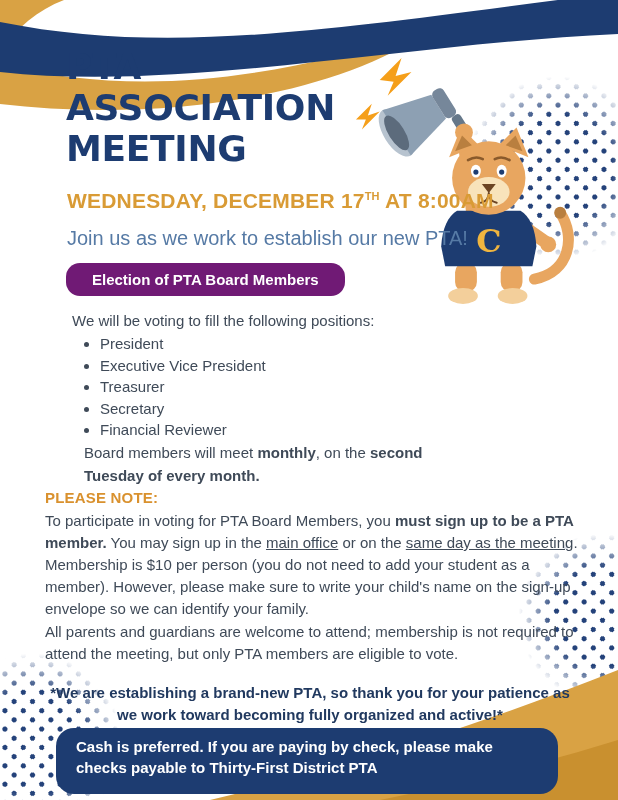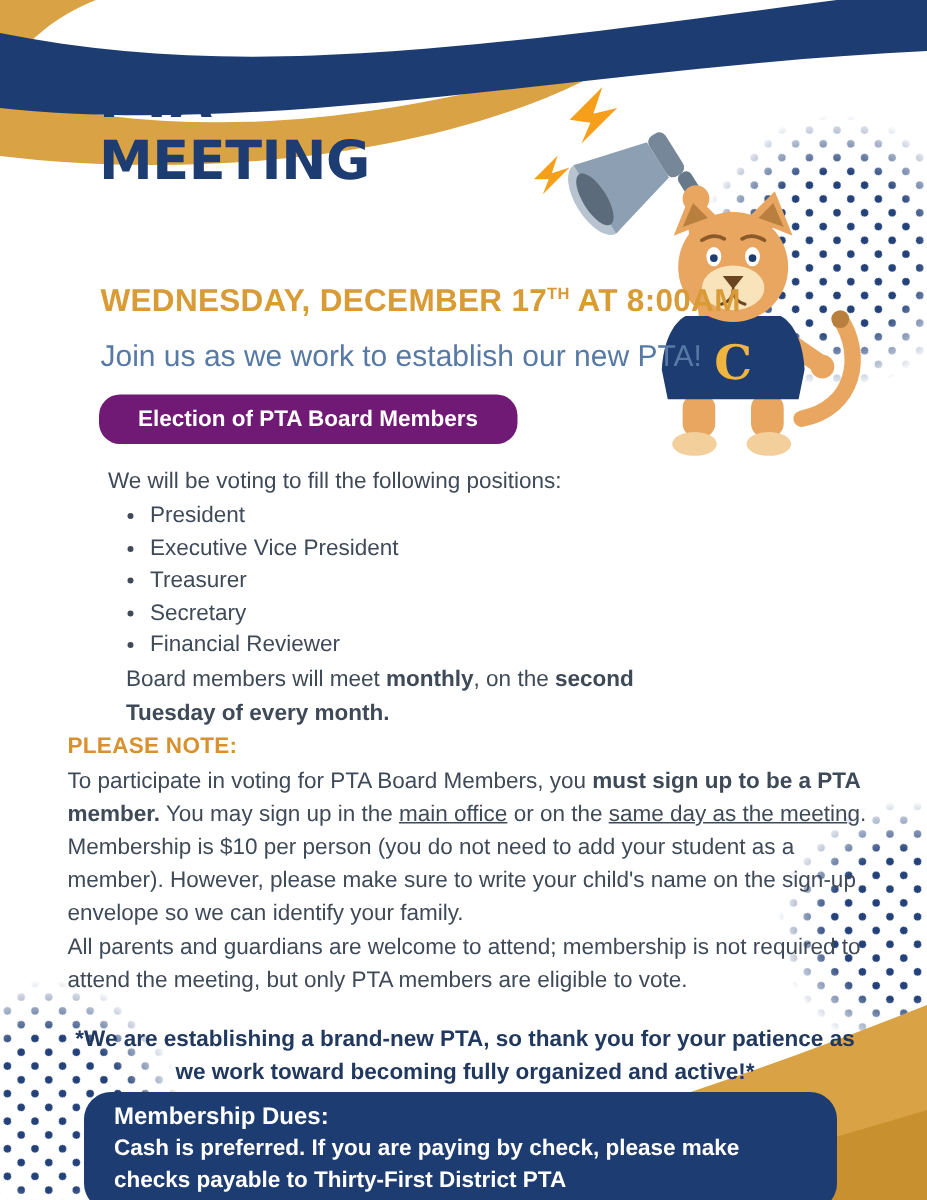--- a/index.html
+++ b/index.html
@@ -160,20 +160,21 @@
       <ellipse cx="127" cy="126" rx="5" ry="6.5" fill="#ffffff"></ellipse>
       <ellipse cx="153" cy="126" rx="5" ry="6.5" fill="#ffffff"></ellipse>
       <circle cx="127" cy="127" r="2.6" fill="#1d3c71"></circle>
       <circle cx="153" cy="127" r="2.6" fill="#1d3c71"></circle>
       <path d="M119,115 Q127,110 134,114 M146,114 Q153,110 161,115" stroke="#8a5a2b" stroke-width="2.5" fill="none" stroke-linecap="round"></path>
     </g>
   </svg>
 
   <h1 class="title">
     <span>PTA</span>
+    <span>ASSOCIATION</span>
     <span>MEETING</span>
   </h1>
 
   <div class="date">
     <span>WEDNESDAY, DECEMBER 17</span><sup>TH</sup><span> AT 8:00AM</span>
   </div>
 
   <div class="intro">Join us as we work to establish our new PTA!</div>
 
   <div class="badge">Election of PTA Board Members</div>
@@ -192,17 +193,16 @@
 
   <div class="note-label">PLEASE NOTE:</div>
 
   <div class="note-para"><span>To participate in voting for PTA Board Members, you </span><span class="b">must sign up to be a PTA member.</span><span> You may sign up in the </span><span class="u">main office</span><span> or on the </span><span class="u">same day as the meeting</span><span>. Membership is $10 per person (you do not need to add your student as a member). However, please make sure to write your child's name on the sign-up envelope so we can identify your family.</span></div>
 
   <div class="attendance">All parents and guardians are welcome to attend; membership is not required to attend the meeting, but only PTA members are eligible to vote.</div>
 
   <div class="patience">*We are establishing a brand-new PTA, so thank you for your patience as we work toward becoming fully organized and active!*</div>
 
   <div class="dues-box">
-    <div class="dues-title">Membership Dues:</div>
     <div class="dues-body">Cash is preferred. If you are paying by check, please make checks payable to Thirty-First District PTA</div>
   </div>
 
 </div>
 
 </body></html>

